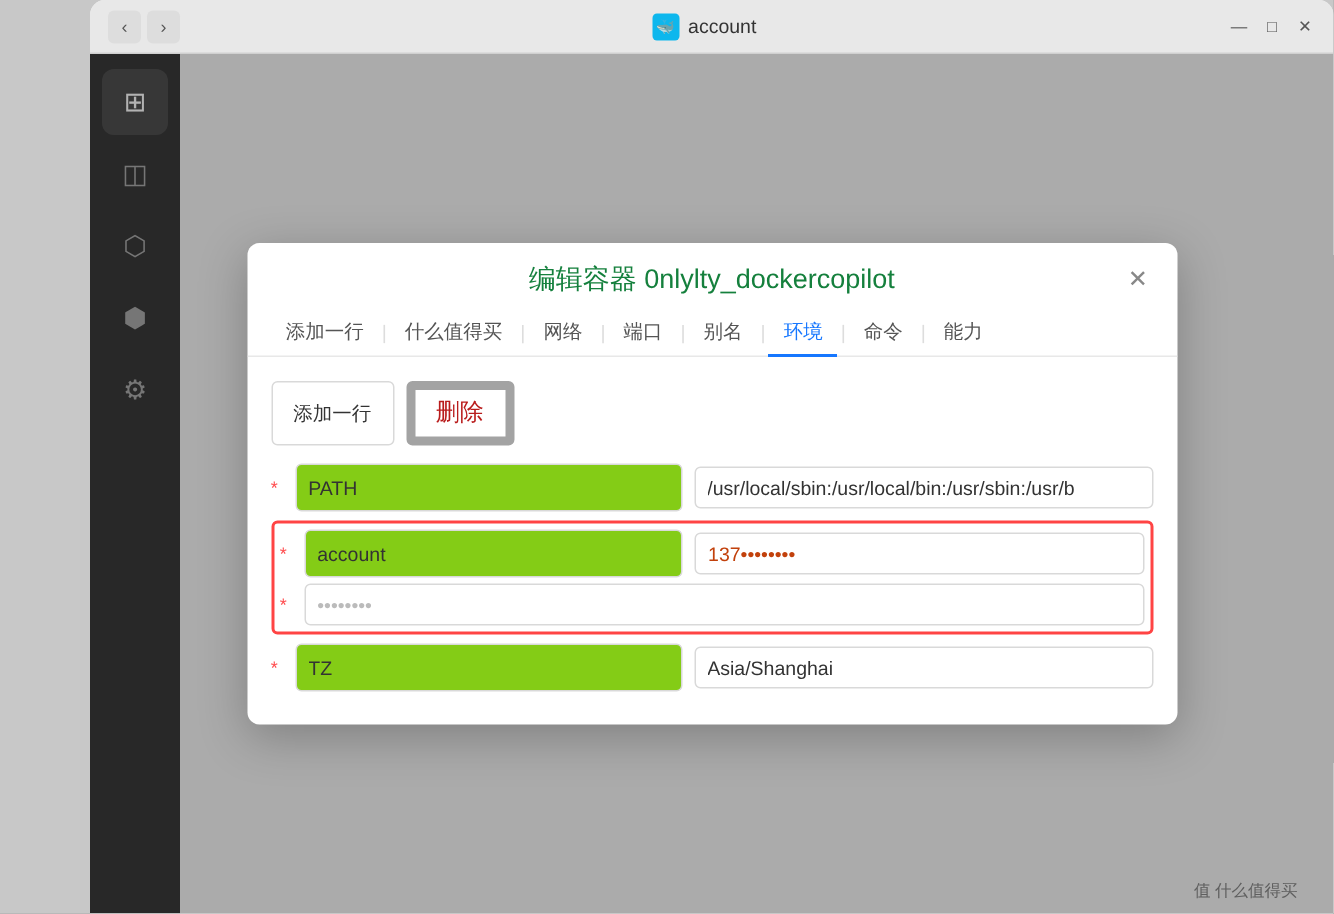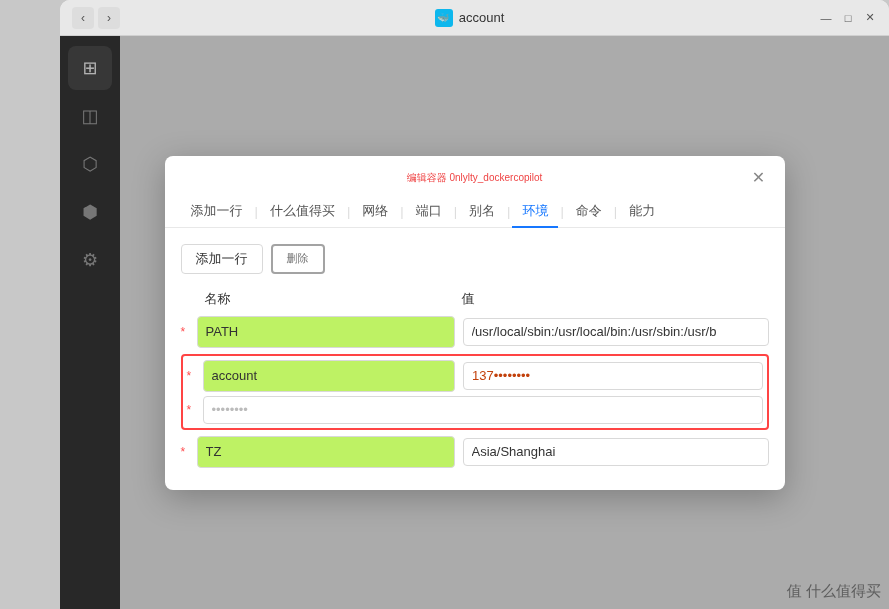--- a/index.html
+++ b/index.html
@@ -112,23 +112,23 @@
       box-shadow: 0 8px 32px rgba(0,0,0,0.25);
       overflow: hidden;
     }
     .modal-title-bar {
       display: flex;
       align-items: center;
       justify-content: space-between;
       padding: 12px 16px 0 16px;
     }
     .modal-title {
-      font-size: 10px;
+      font-size: 18px;
       font-weight: 500;
-      color: #ef4444;
+      color: #15803d;
       text-align: center;
       flex: 1;
     }
     .modal-close {
       width: 20px;
       height: 20px;
       display: flex;
       align-items: center;
       justify-content: center;
       color: #888;
@@ -181,24 +181,24 @@
       background: white;
       border: 1px solid #d9d9d9;
       border-radius: 4px;
       font-size: 13px;
       color: #333;
       cursor: pointer;
     }
     .btn-delete {
       padding: 5px 14px;
       background: white;
-      border: 2px solid #a3a3a3;
-      border-radius: 4px;
-      font-size: 11px;
-      color: #737373;
+      border: 6px solid #a3a3a3;
+      border-radius: 4px;
+      font-size: 16px;
+      color: #b91c1c;
       cursor: pointer;
     }
 
     
     .table-header {
       display: flex;
       gap: 8px;
       padding: 4px 8px;
       font-size: 13px;
       color: #333;
@@ -227,21 +227,21 @@
     }
     .env-input {
       flex: 1;
       height: 32px;
       border: 1px solid #d9d9d9;
       border-radius: 4px;
       padding: 0 8px;
       font-size: 13px;
       color: #333;
       outline: none;
-      background: #bef264;
+      background: #84cc16;
     }
     .env-value-input {
       flex: 1.2;
       height: 28px;
       border: 1px solid #d9d9d9;
       border-radius: 4px;
       padding: 0 8px;
       font-size: 13px;
       color: #333;
       outline: none;
@@ -309,22 +309,22 @@
     }
     .sidebar-icon.active {
       background: #505050;
       color: white;
     }
 
     
     .watermark {
       position: absolute;
       bottom: 8px;
-      right: 8px;
-      font-size: 15px;
+      right: 24px;
+      font-size: 11px;
       color: #888;
     }
   </style>
 </head>
 <body>
 
 <div class="os-window">
 
   <div class="title-bar">
     <div class="title-bar-nav">
@@ -379,25 +379,20 @@
           <div class="tab-item">能力</div>
         </div>
 
         <div class="modal-body">
 
           <div class="action-row">
             <button class="btn-add">添加一行</button>
             <button class="btn-delete">删除</button>
           </div>
 
-          <div class="table-header">
-            <div style="width:8px; flex-shrink:0;"></div>
-            <div class="col-name">名称</div>
-            <div class="col-value">值</div>
-          </div>
 
           <div class="env-row">
             <span class="row-required">*</span>
             <input class="env-input" type="text" value="PATH" style="">
             <input class="env-value-input" type="text" value="/usr/local/sbin:/usr/local/bin:/usr/sbin:/usr/b" style="">
           </div>
 
           <div class="highlight-box">
 
             <div class="env-row" style="margin-bottom:4px;">

